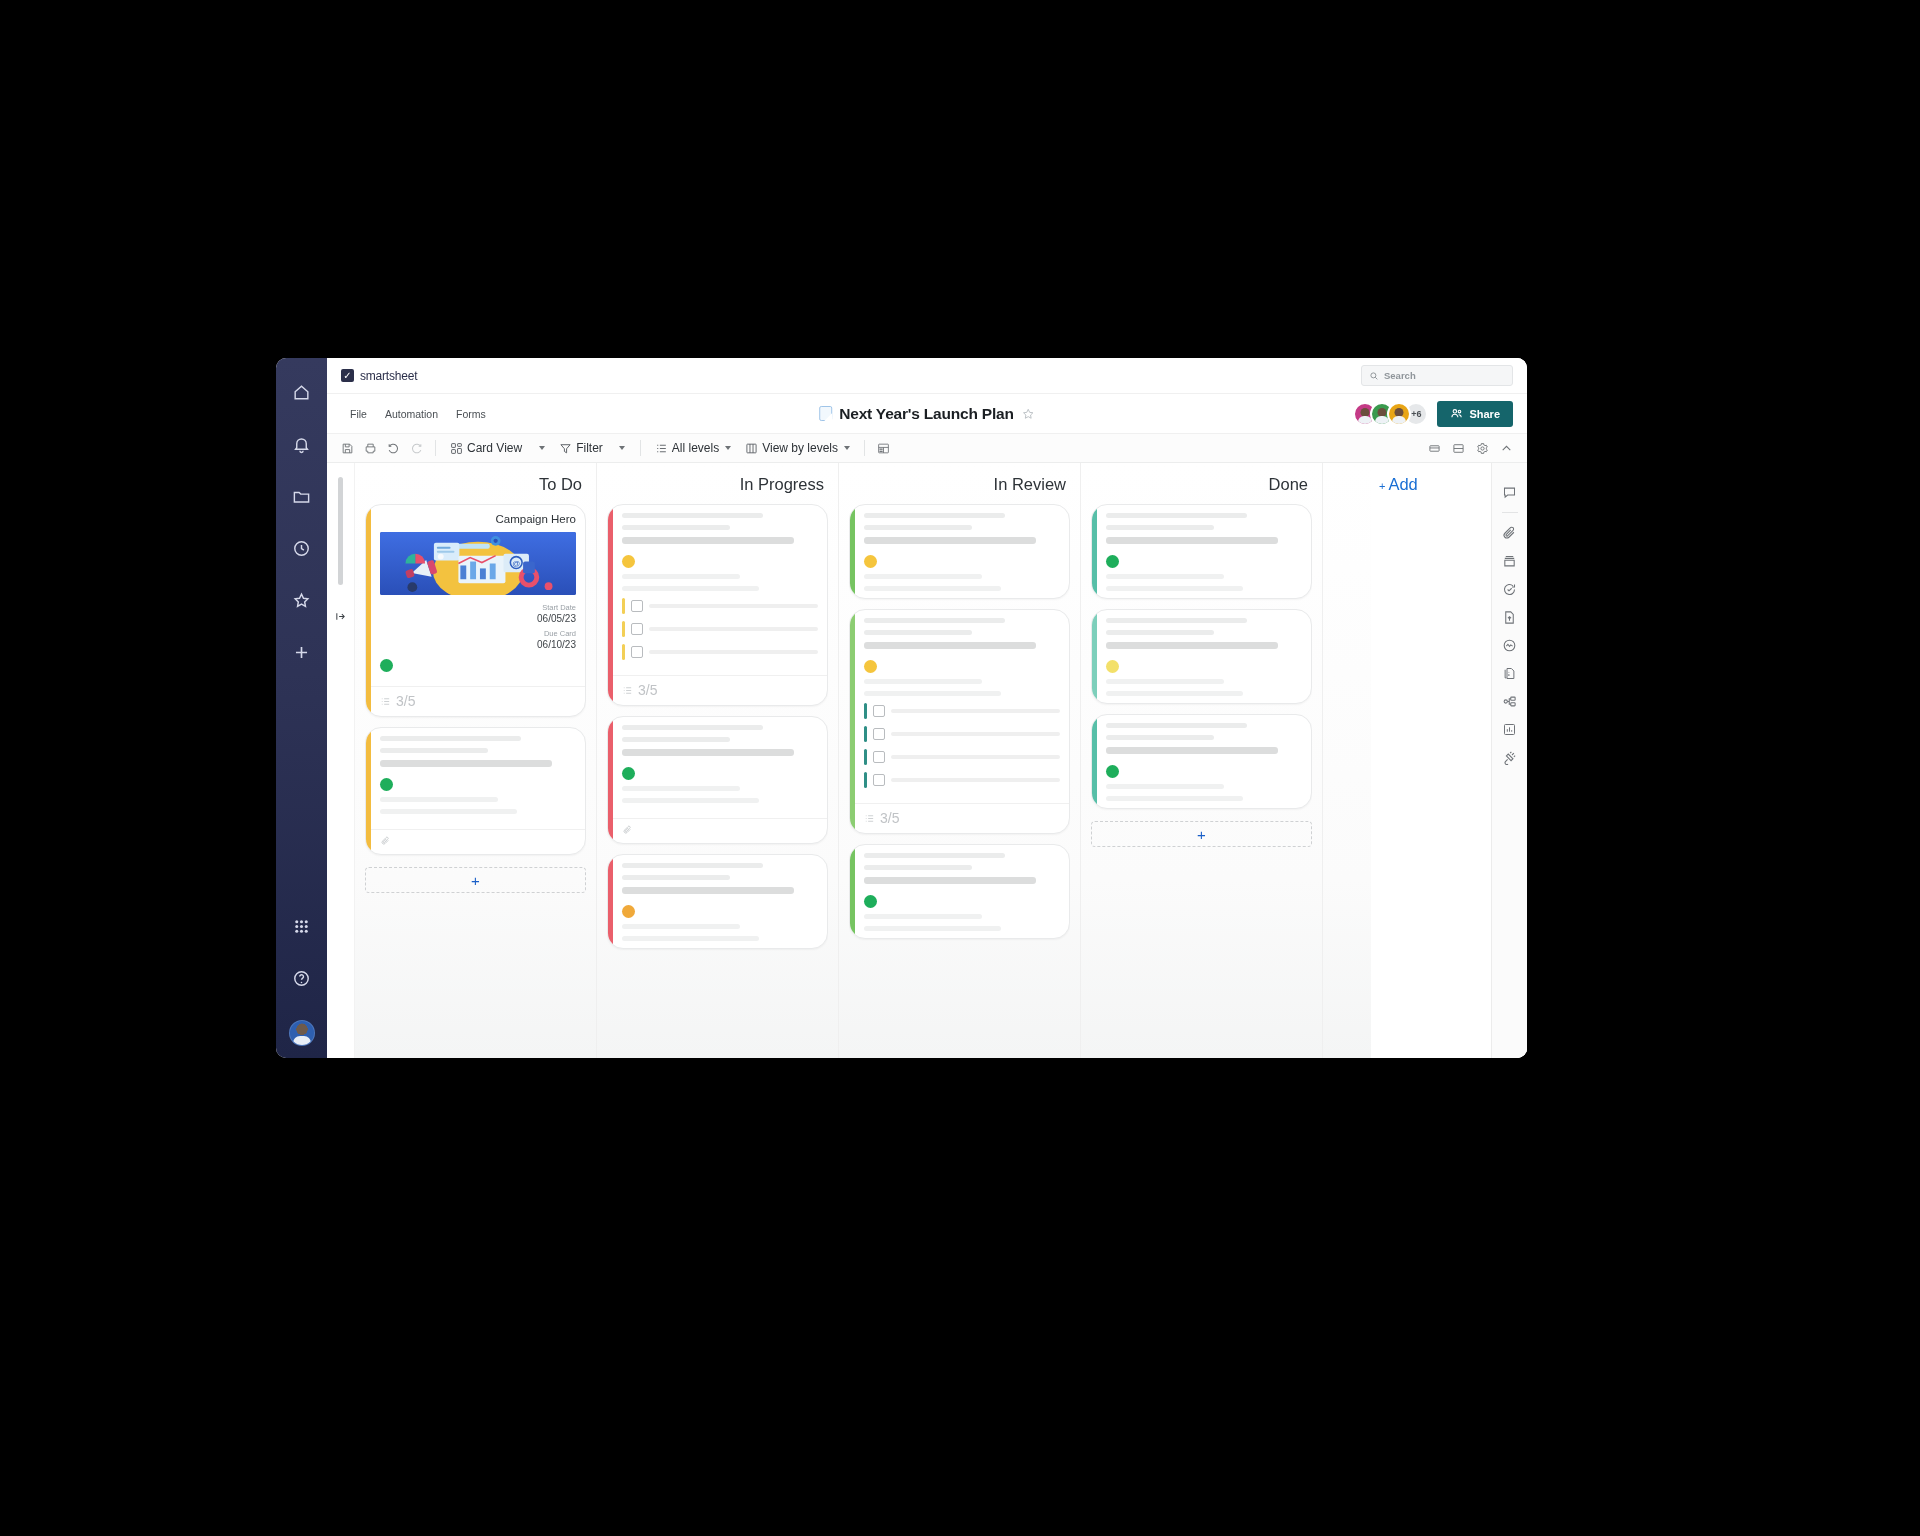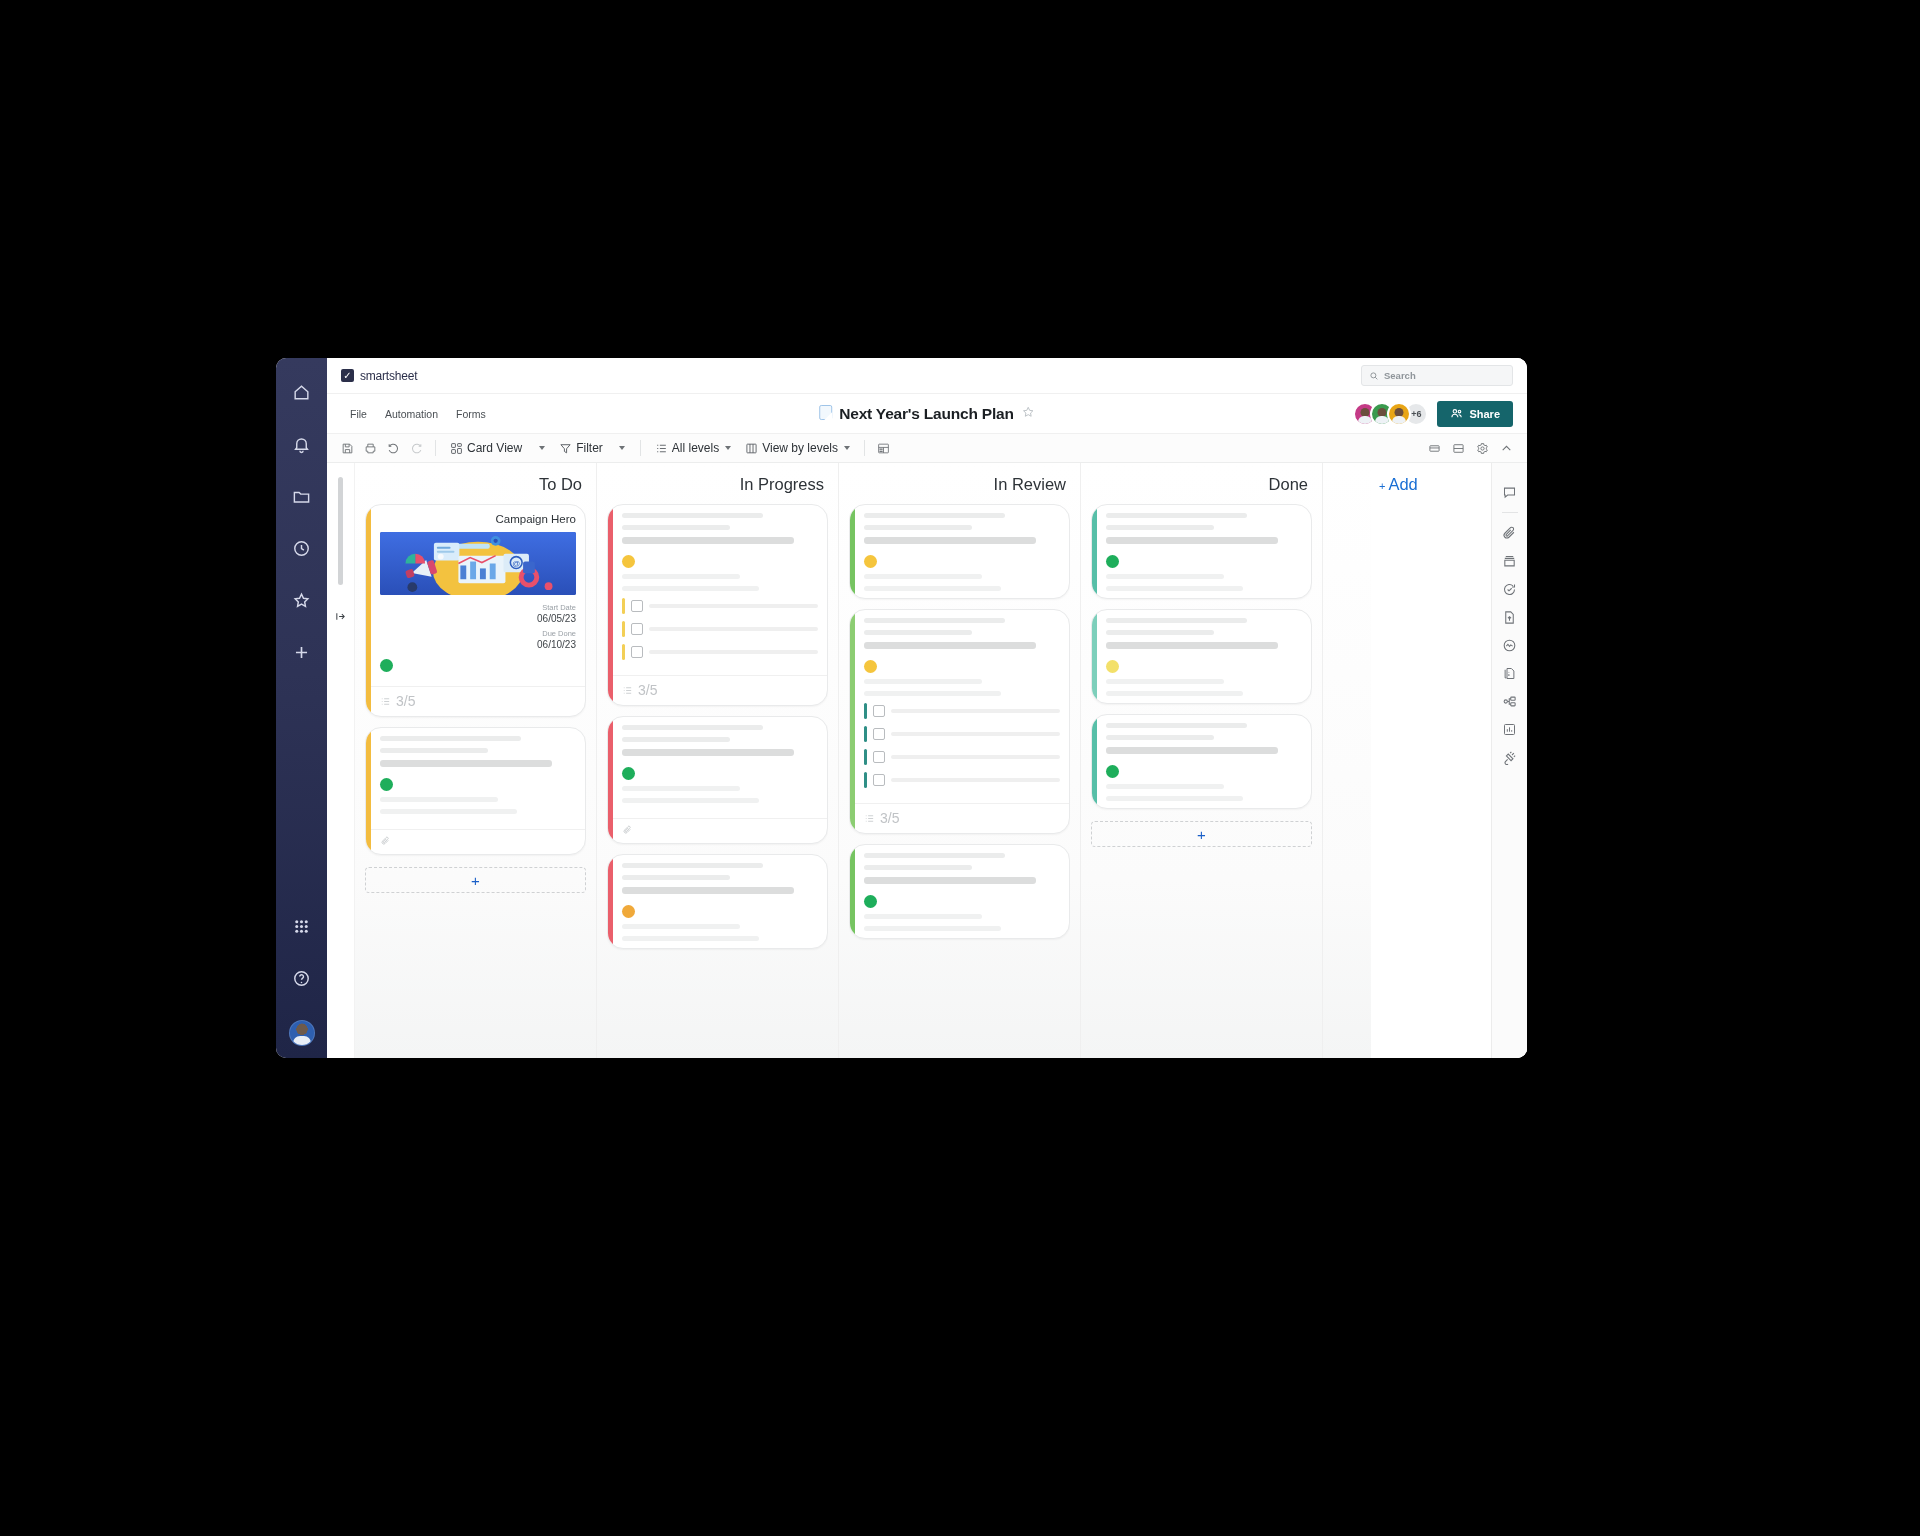--- a/index.html
+++ b/index.html
@@ -82,21 +82,21 @@
   #menubar {
     height: 40px; display: flex; align-items: center; padding: 0 14px;
     border-bottom: 1px solid #f0f0f0; background: #fff; flex-shrink: 0;
     position: relative;
   }
   .menu-item {
     font-size: 10.5px; color: #4a4f54; padding: 4px 9px; cursor: pointer; border-radius: 3px;
   }
   #title-wrap {
     position: absolute; left: 50%; transform: translateX(-50%);
-    display: flex; gap: 7px;
+    display: flex; align-items: center; gap: 7px;
   }
   #sheet-icon {
     width: 13px; height: 15px; border: 1.4px solid #9fc4e8; border-radius: 2px;
     background: #f2f8fd; position: relative;
   }
   #sheet-icon::after {
     content: ""; position: absolute; right: -1.4px; bottom: -1.4px;
     border: 4px solid transparent; border-right-color: #fff; border-bottom-color: #fff;
   }
   #sheet-title { font-size: 15.5px; font-weight: bold; color: #1b1f23; letter-spacing: -.2px; }
@@ -524,21 +524,21 @@
     <circle cx="118" cy="9" r="5" fill="#3f8fe0"></circle>
     <circle cx="118" cy="9" r="2.2" fill="#2a4fb8"></circle>
     <circle cx="33" cy="56" r="5" fill="#283a6b"></circle>
     <circle cx="172" cy="55" r="4" fill="#e8506b"></circle>
     <path d="M36 22 a10 10 0 0110 10 h-10z" fill="#e8506b"></path>
     <path d="M36 22 a10 10 0 00-10 10 h10z" fill="#2fb39a"></path>
   </svg>
                   </div>
                   <div class="field-label">Start Date</div>
                   <div class="field-value">06/05/23</div>
-                  <div class="field-label">Due Done</div>
+                  <div class="field-label">Due Card</div>
                   <div class="field-value">06/10/23</div>
                   <div class="status-dot" style="background: rgb(30, 174, 91);"></div>
                   <div class="card-footer">
                     <span style="display: flex; color: rgb(196, 199, 202);">
                       <svg viewBox="0 0 24 24" fill="none" stroke="currentColor" stroke-width="1.8" style="width: 11px; height: 11px;">
                         <path d="M4 6h1.5M4 12h1.5M4 18h1.5M9 6h11M9 12h11M9 18h11"></path>
                       </svg>
                     </span>
                     <span class="footer-count">3/5</span>
                   </div>

